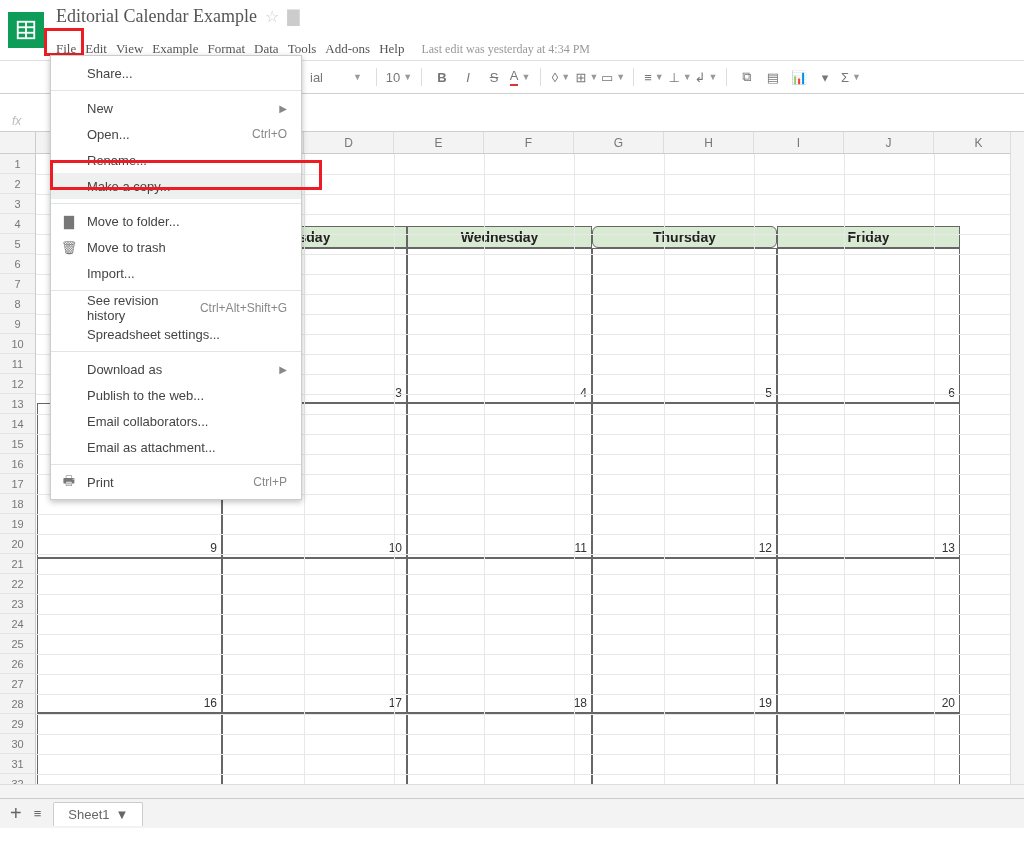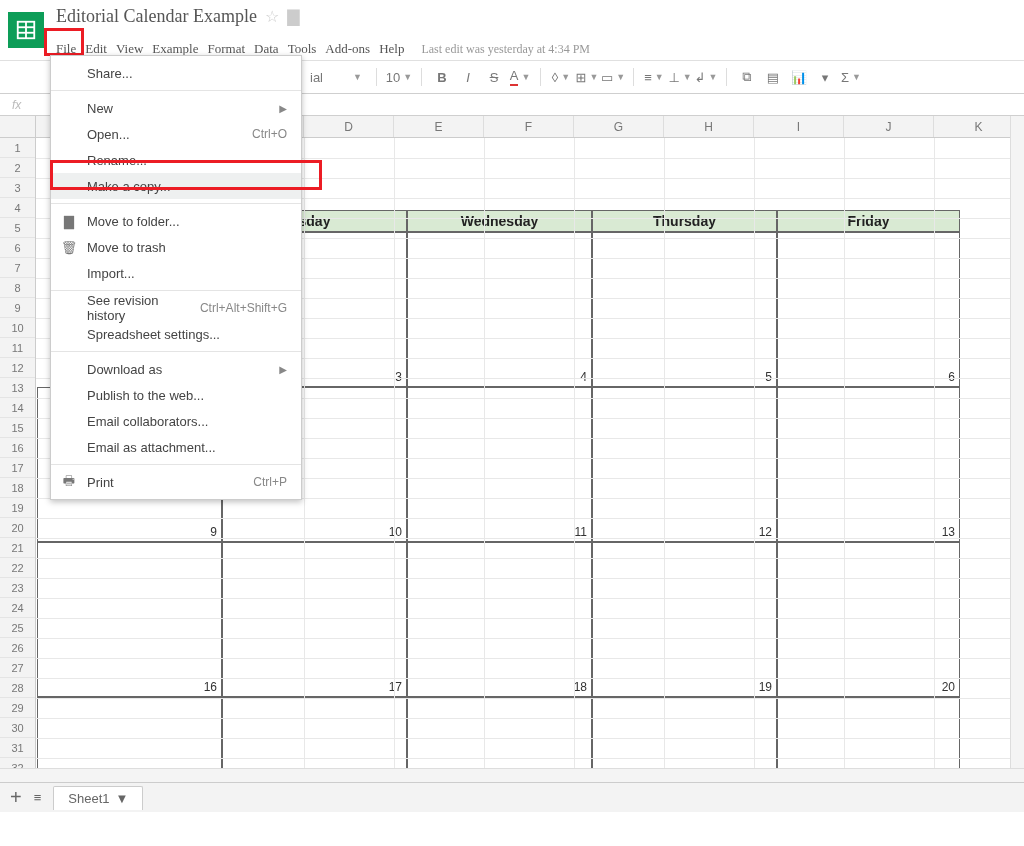--- a/index.html
+++ b/index.html
@@ -74,20 +74,21 @@
   .toolbar .redunder { border-bottom:2px solid #d33; padding-bottom:1px; line-height:14px;}
   .formula-bar {
     height:22px;
     border-bottom:1px solid #cfcfcf;
     display:flex;
     align-items:center;
     color:#bbb;
     font-style:italic;
     font-size:12px;
     padding-left:12px;
+    margin-top:16px;
   }
   .sheet-area {
     position:relative;
     height:696px;
     overflow:hidden;
     background:#fff;
   }
   .col-headers {
     display:flex;
     height:22px;
@@ -330,21 +331,21 @@
         <div class="row-header">31</div>
         <div class="row-header">32</div>
         <div class="row-header">33</div>
         <div class="row-header">34</div>
       </div>
     <div class="grid" id="grid">
 
 
       <div class="cal-header" style="left:186px;top:72px;width:185px;height:22px;">sday</div>
       <div class="cal-header" style="left:371px;top:72px;width:185px;height:22px;">Wednesday</div>
-      <div class="cal-header" style="left:556px;top:72px;width:185px;height:22px;">Thursday</div>
+      <div class="cal-header" style="left:556px;top:72px;width:185px;height:22px;border-radius:6px;">Thursday</div>
       <div class="cal-header" style="left:741px;top:72px;width:183px;height:22px;">Friday</div>
 
       <div class="cal-cell" style="left:186px;top:94px;width:185px;height:155px;">
           <span class="cal-date">3</span>
         </div>
       <div class="cal-cell" style="left:371px;top:94px;width:185px;height:155px;">
           <span class="cal-date">4</span>
         </div>
       <div class="cal-cell" style="left:556px;top:94px;width:185px;height:155px;">
           <span class="cal-date">5</span>

